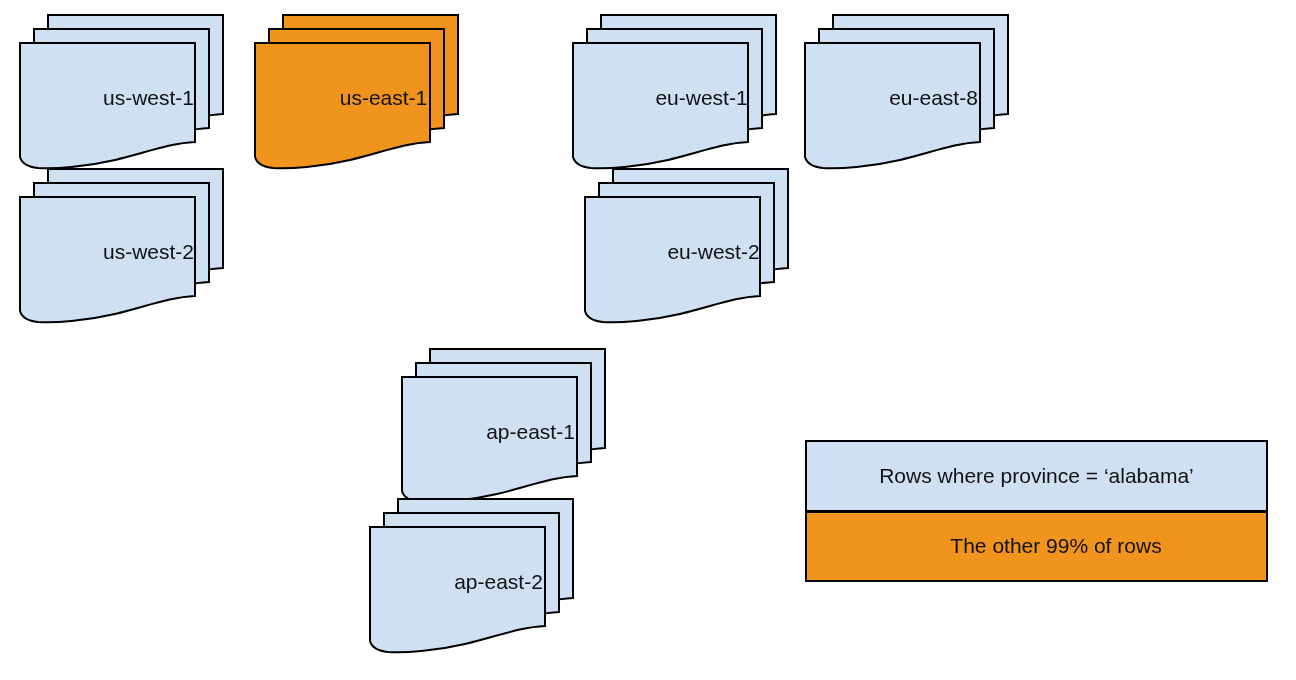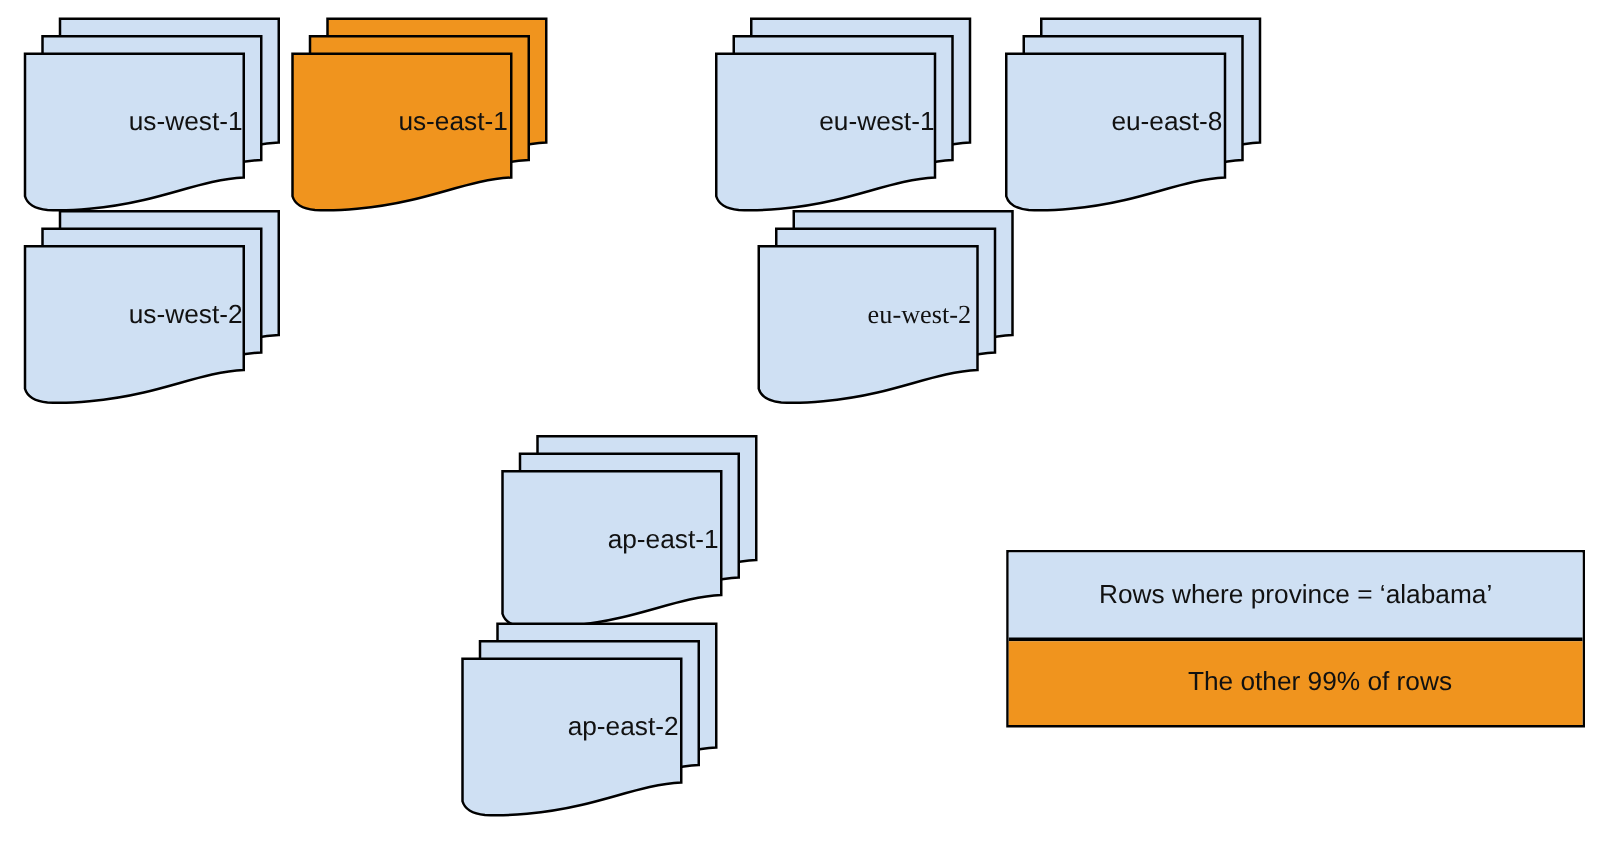--- a/index.html
+++ b/index.html
@@ -22,26 +22,26 @@
   .page{fill:var(--blue);stroke:var(--stroke);stroke-width:2;}
   .orange .page{fill:var(--orange);}
   .stack .label{
     position:absolute;left:2px;top:30px;width:175px;height:99px;
     display:flex;align-items:center;justify-content:center;
     padding-top:10px;box-sizing:border-box;
     font-size:21px;line-height:1;white-space:nowrap;margin-left:41px;
   }
   
   .pos-us-west-1{left:18px;top:13px;}
-  .pos-us-east-1{left:232px;top:13px;}
+  .pos-us-east-1{left:253px;top:13px;}
   .pos-eu-west-1{left:571px;top:13px;text-align:right;}
   .pos-eu-east-1{left:803px;top:13px;}
   .pos-us-west-2{left:18px;top:167px;}
   .pos-us-east-2{left:235px;top:167px;}
-  .pos-eu-west-2{left:605px;top:167px;font-family:Liberation Serif, serif;}
+  .pos-eu-west-2{left:583px;top:167px;}
   .pos-eu-east-2{left:803px;top:167px;}
   .pos-ap-east-1{left:400px;top:347px;}
   .pos-ap-east-2{left:368px;top:497px;text-align:center;}
 
   
   .legend{
     position:absolute;left:805px;top:440px;width:463px;height:142px;
     border:2px solid var(--stroke);box-sizing:border-box;
     display:flex;flex-direction:column;
   }

